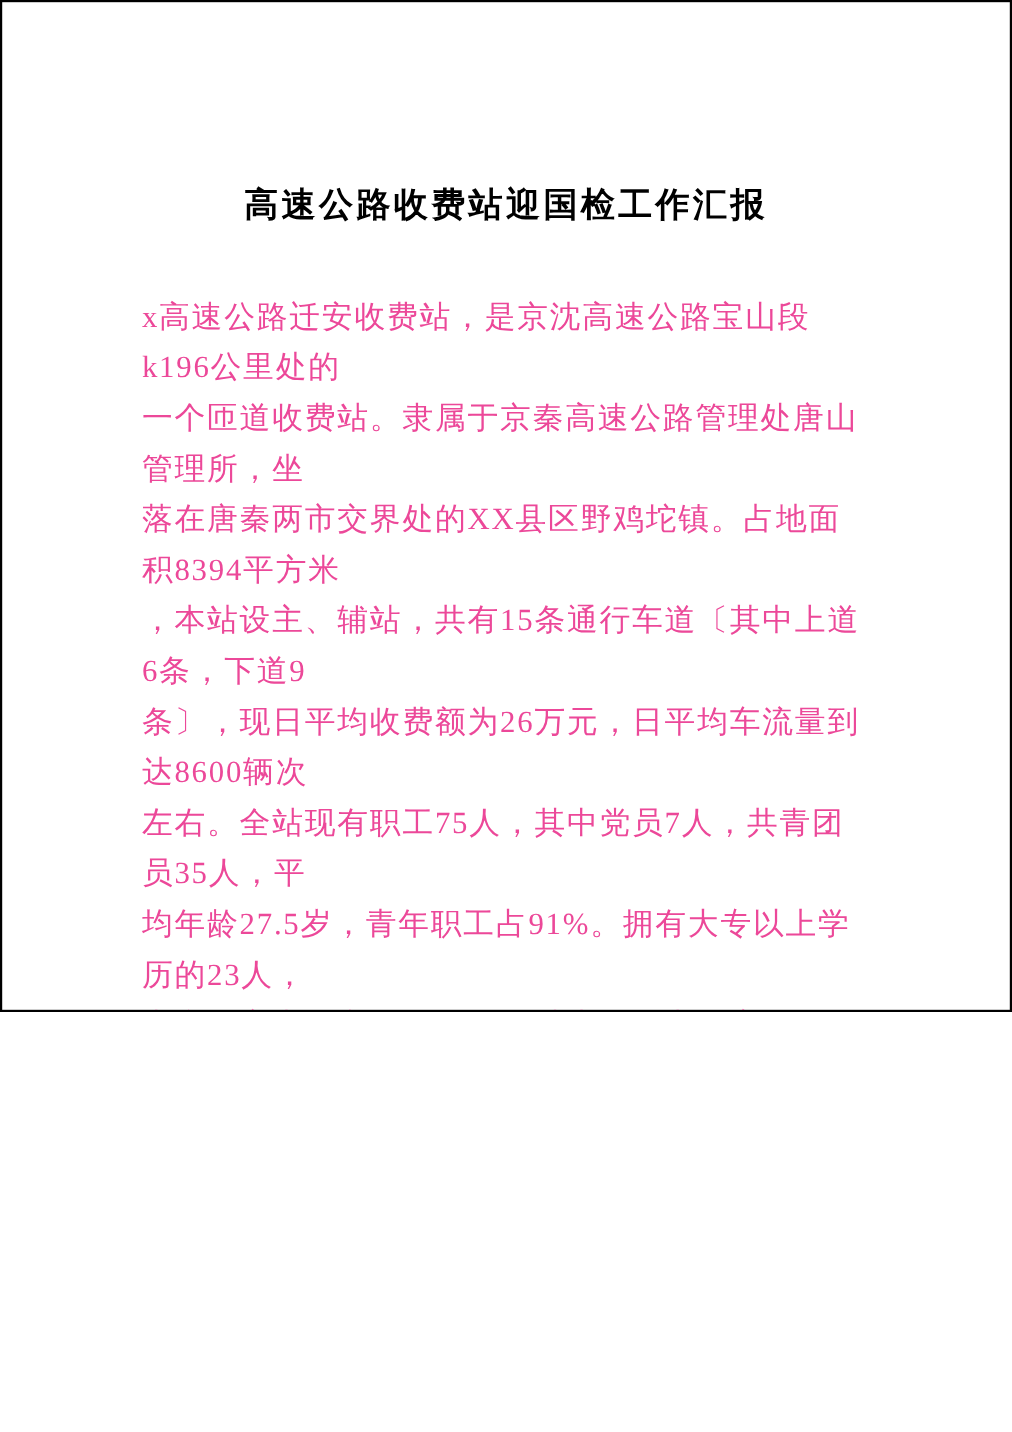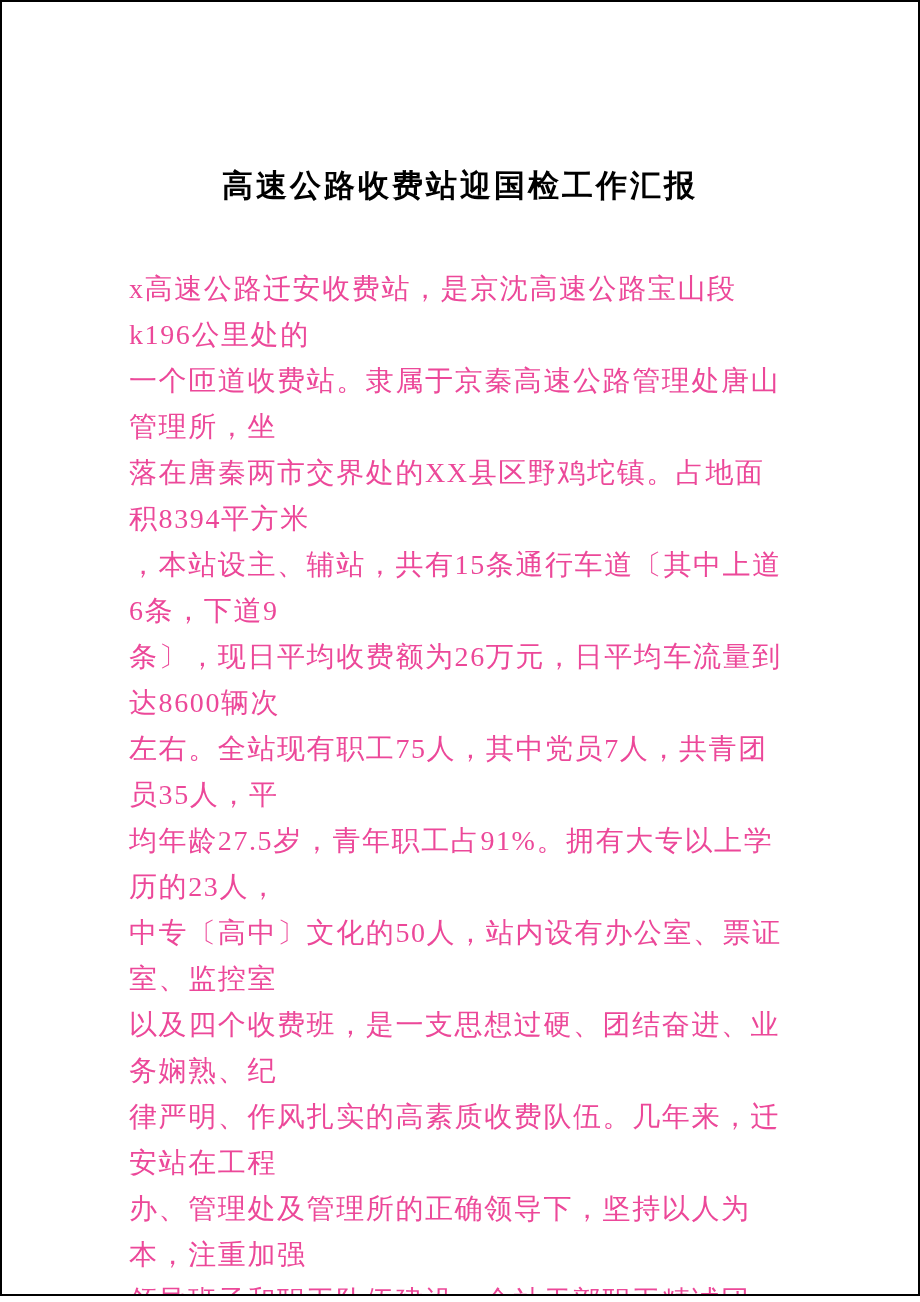--- a/index.html
+++ b/index.html
@@ -3,21 +3,21 @@
 <meta charset="utf-8">
 <style>
   html, body {
     margin: 0;
     padding: 0;
     background: #ffffff;
   }
   .page {
     position: relative;
     width: 920px;
-    height: 1296px;
+    height: 920px;
     box-sizing: border-box;
     background: #ffffff;
     border: 2px solid #000000;
     overflow: hidden;
     font-family: "Liberation Serif", "DejaVu Serif", serif;
     color: #000000;
   }
   .doc-title {
     margin: 0;
     padding: 165px 60px 0 60px;

